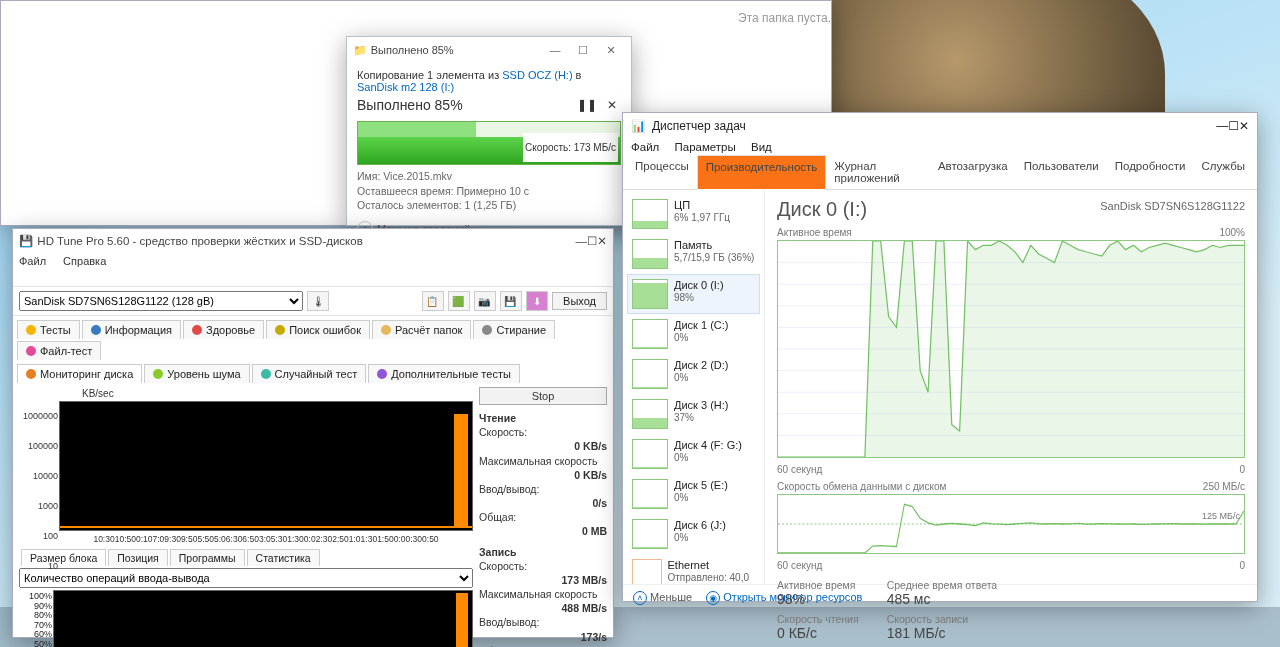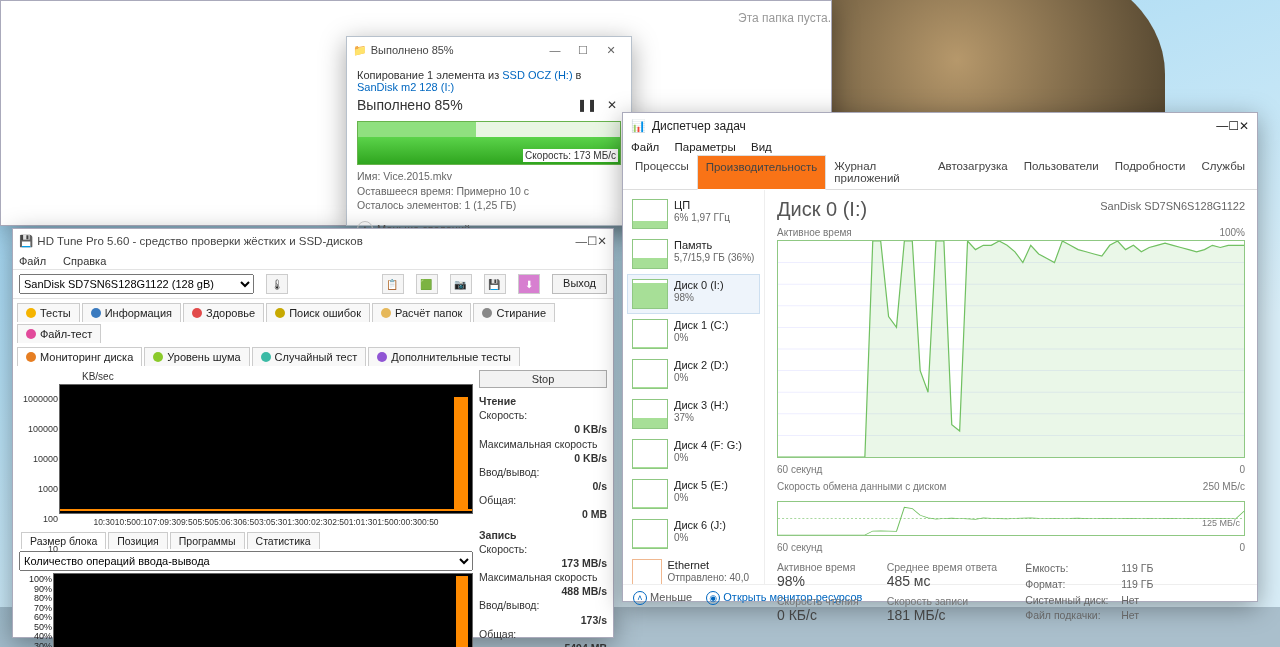--- a/index.html
+++ b/index.html
@@ -16,33 +16,33 @@
   #win-copy { left: 346px; top: 36px; width: 286px; height: 190px; border:1px solid #b7c1cc; background:#fff; }
   #win-copy .titlebar{ display:flex; align-items:center; padding:4px 6px; font-size:11px; color:#444; }
   #win-copy .titlebar .spacer{ flex:1; }
   #win-copy .winbtn{ width:28px; height:18px; display:inline-flex; align-items:center; justify-content:center; color:#666; cursor:pointer;}
   #win-copy .body{ padding:6px 10px; font-size:11px; color:#333;}
   #win-copy .body a{ color:#0067c0; text-decoration:none;}
   #win-copy .bigline{ font-size:14px; margin:4px 0;}
   #win-copy .graph{ height:44px; width:100%; background:#e9f6e3; position:relative; border:1px solid #67b34c; margin:4px 0;}
   #win-copy .graph-fill{ position:absolute; left:0; bottom:0; width:100%; height:65%; background:linear-gradient(to top,#2fa51f,#5bd34a);}
   #win-copy .graph-top{ position:absolute; left:0; top:0; width:45%; height:35%; background:#8fe07f;}
-  #win-copy .speed-badge{ position:absolute; right:2px; bottom:2px; font-size:10px; background:#fff; padding:1px 2px;}
+  #win-copy .speed-badge{ position:absolute; right:2px; bottom:2px; font-size:10px; background:#fff; padding:9px 2px;}
   #win-copy .pausebtn,.cancelbtn{ font-size:12px; width:18px; text-align:center; cursor:pointer;}
   #win-copy .meta{ color:#666; font-size:10.5px; line-height:1.4; margin-top:4px;}
   #win-copy .less{ display:flex; align-items:center; gap:4px; margin-top:8px; color:#555; cursor:pointer;}
   #win-copy .less .chev{ width:16px;height:16px;border:1px solid #ccc;border-radius:50%; display:flex;align-items:center;justify-content:center;font-size:9px;}
 
   
   #win-hdtune { left: 12px; top: 228px; width: 602px; height: 410px; }
   #win-hdtune .titlebar{ display:flex; align-items:center; height:24px; font-size:11.5px; padding:0 6px; color:#444;}
   #win-hdtune .titlebar .spacer{flex:1;}
   #win-hdtune .menubar{ font-size:11px; padding:2px 6px; color:#333;}
   #win-hdtune .menubar span{ margin-right:14px; cursor:pointer;}
-  #win-hdtune .toolbar{ display:flex; gap:12px; padding:4px 6px; border-top:1px solid #e3e3e3; border-bottom:1px solid #e3e3e3;}
+  #win-hdtune .toolbar{ display:flex; align-items:center; gap:4px; padding:4px 6px; border-top:1px solid #e3e3e3; border-bottom:1px solid #e3e3e3;margin-top:17px;}
   #win-hdtune select{ font-size:11px; height:20px;}
   #win-hdtune .tb-btn{ width:22px;height:20px;border:1px solid #ccc;background:#f5f5f5;display:flex;align-items:center;justify-content:center;font-size:10px;cursor:pointer;}
   #win-hdtune .exitbtn{ padding:2px 10px; border:1px solid #bbb; background:#f4f4f4; font-size:11px; cursor:pointer;}
   #win-hdtune .tabs{ display:flex; flex-wrap:wrap; padding:4px 4px 0; font-size:11px; gap:2px;}
   #win-hdtune .tab{ padding:3px 8px; border:1px solid #ccc; background:#f8f8f8; border-bottom:none; display:flex; align-items:center; gap:4px; cursor:pointer;}
   #win-hdtune .tab .dot{ width:10px;height:10px;border-radius:50%; background:#f5b400; display:inline-block;}
   #win-hdtune .tab.sel{ background:#fff; font-weight:500;}
   #win-hdtune .content{ display:flex; padding:4px 6px; gap:6px;}
   #win-hdtune .chartcol{ flex:1;}
   #win-hdtune .sidecol{ width:128px; font-size:10.5px; color:#333;}
@@ -82,21 +82,21 @@
   .mini{ width:36px; height:30px; border:1px solid #8fc883; position:relative; background:#fff;}
   .mini.orange{ border-color:#f0b890;}
   .mini .mfill{ position:absolute; left:0; right:0; bottom:0; height:25%; background:#a7df97;}
   .perfitem .pt{ font-size:11px; line-height:1.2;}
   .perfitem .pv{ font-size:10px; color:#666;}
   #win-tm .main{ flex:1; padding:8px 12px; position:relative;}
   #win-tm .main h2{ font-size:20px; font-weight:400; color:#555;}
   #win-tm .main .model{ position:absolute; right:12px; top:10px; font-size:11px; color:#666;}
   #win-tm .chartlabel{ font-size:10px; color:#777; margin-top:6px; display:flex; justify-content:space-between;}
   .tmchart{ height:218px; border:1px solid #8fc883; background:#fff; position:relative; margin-top:2px;}
-  .tmchart2{ height:35px; border:1px solid #8fc883; background:#fef9c3; position:relative; margin-top:9px;}
+  .tmchart2{ height:60px; border:1px solid #8fc883; background:#fef9c3; position:relative; margin-top:2px;}
   .tmchart svg, .tmchart2 svg{ width:100%; height:100%;}
   .statgrid{ display:flex; gap:28px; margin-top:8px; font-size:11px;}
   .statcol .slb{ color:#777; font-size:10.5px;}
   .statcol .svl{ font-size:14px; color:#444;}
   .infocol{ font-size:10.5px; color:#666; line-height:1.5;}
   .infocol .k{ display:inline-block; width:96px;}
   #win-tm .footer{ display:flex; gap:14px; padding:6px 10px; border-top:1px solid #eee; font-size:11px; align-items:center;}
   #win-tm .footer .link{ color:#0067c0; cursor:pointer;}
   #win-tm .footer .less{ color:#555; cursor:pointer;}
   #win-tm .footer .ico{ width:14px; height:14px; border:1.5px solid #0067c0; border-radius:50%; display:inline-flex; align-items:center; justify-content:center; font-size:9px; color:#0067c0;}
@@ -480,26 +480,20 @@
             <div class="svl">98%</div>
           <div class="slb" style="margin-top:6px;">Скорость чтения</div>
             <div class="svl">0 КБ/с</div>
         </div>
         <div class="statcol">
           <div class="slb">Среднее время ответа</div>
             <div class="svl">485 мс</div>
           <div class="slb" style="margin-top:6px;">Скорость записи</div>
             <div class="svl">181 МБ/с</div>
         </div>
-        <div class="infocol">
-          <div><span class="k">Ёмкость:</span><span>119 ГБ</span></div>
-          <div><span class="k">Формат:</span><span>119 ГБ</span></div>
-          <div><span class="k">Системный диск:</span><span>Нет</span></div>
-          <div><span class="k">Файл подкачки:</span><span>Нет</span></div>
-        </div>
       </div>
     </div>
   </div>
   <div class="footer">
     <span class="less"><span class="ico">˄</span> <span>Меньше</span></span>
     <span class="link"><span class="ico">◉</span> <span>Открыть монитор ресурсов</span></span>
   </div>
 </div>
 
 </body></html>

